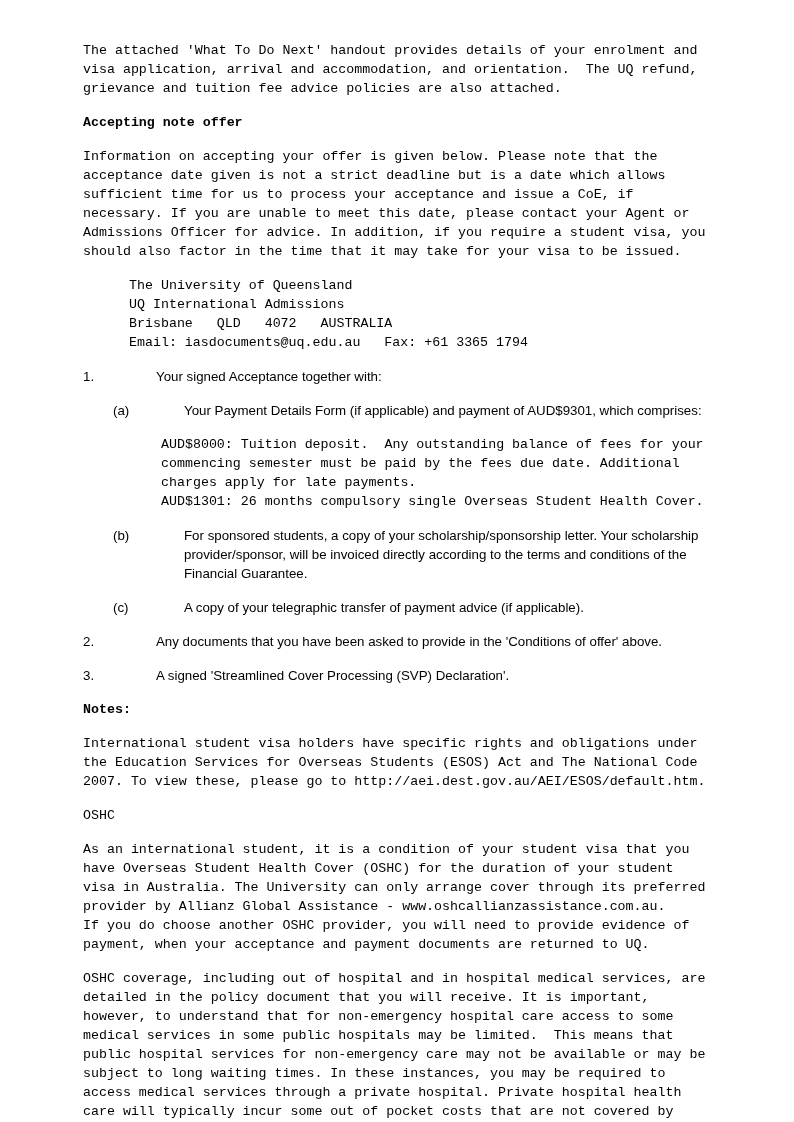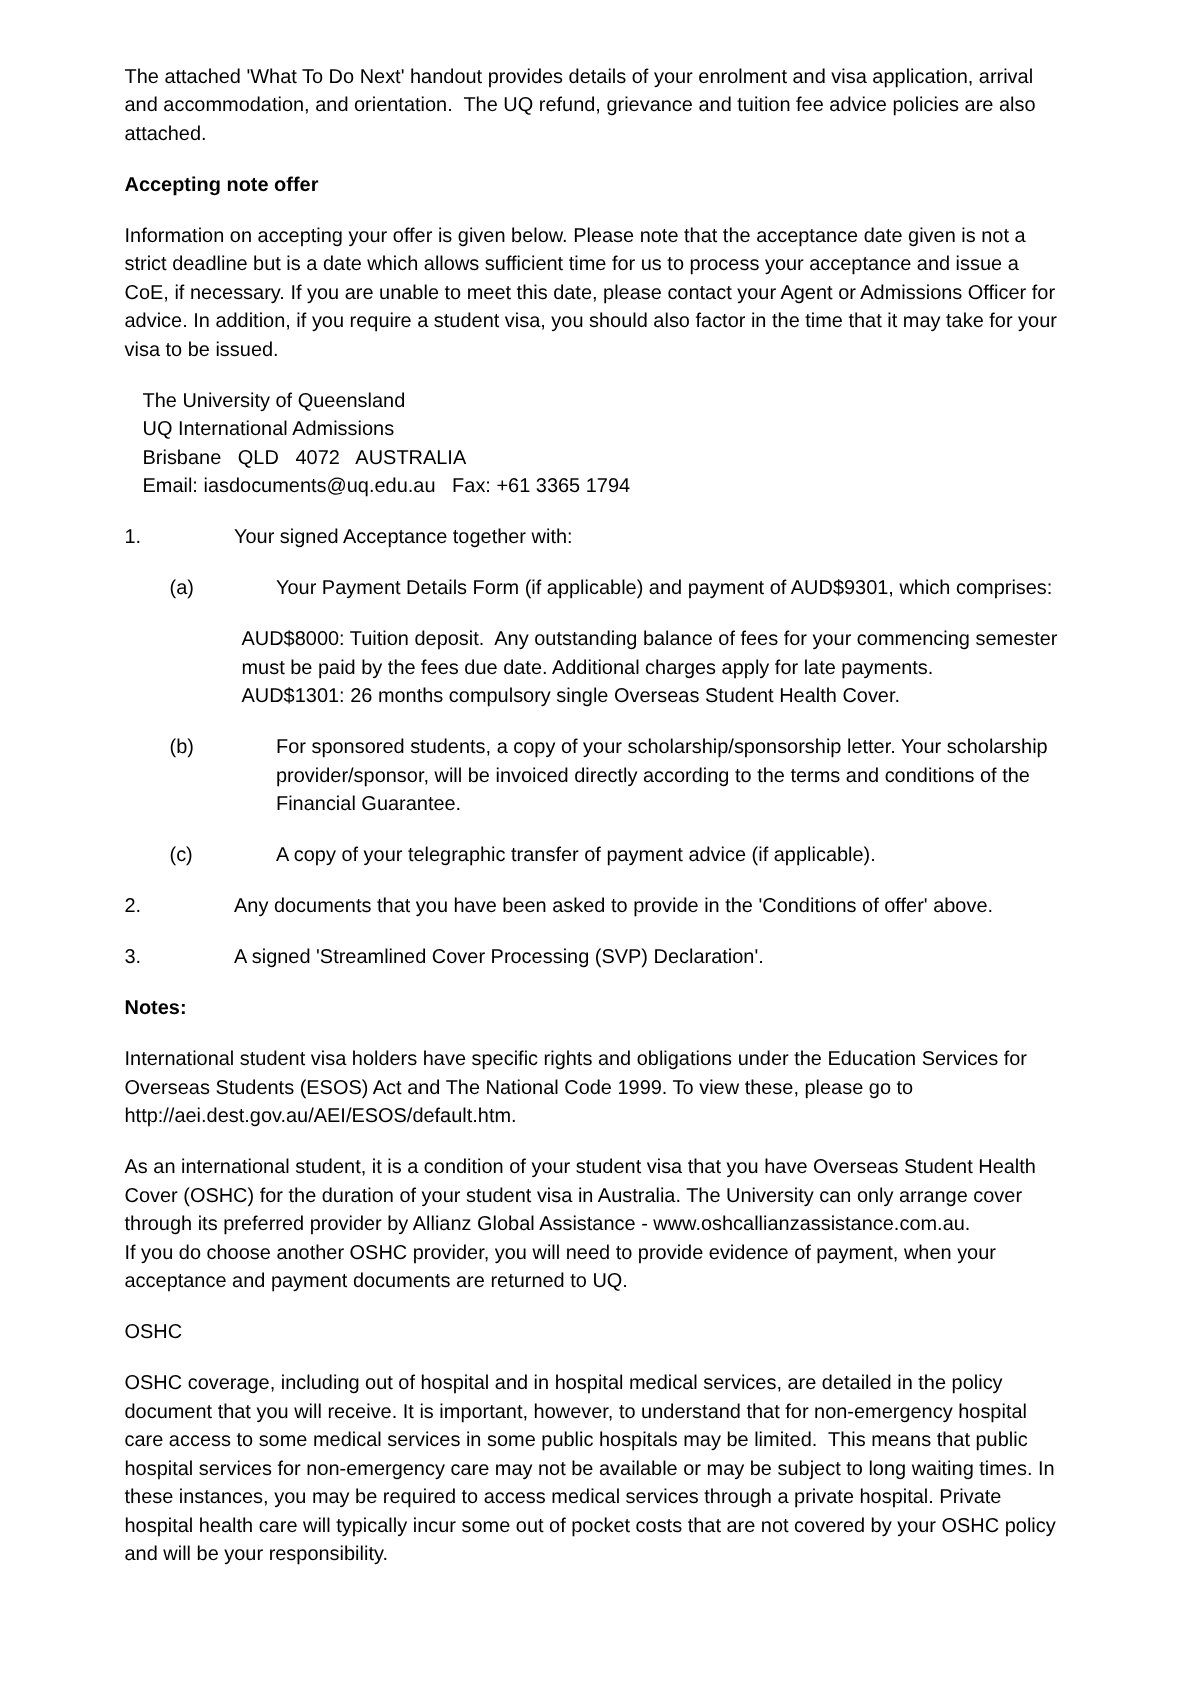--- a/index.html
+++ b/index.html
@@ -17,26 +17,27 @@
     color: #000000;
   }
   .page {
     padding: 41px 83px 0 83px;
     box-sizing: border-box;
     width: 794px;
   }
   .para {
     margin: 0 0 15px 0;
     white-space: pre-wrap;
+    font-family: Liberation Mono, monospace;
   }
   .bold {
     font-weight: bold;
   }
   .indent1 {
-    margin-left: 12px;
+    margin-left: 46px;
   }
   .li1, .li2 {
     display: flex;
     margin-bottom: 15px;
   }
   .li2 {
     margin-left: 30px;
   }
   .li1 > .num {
     flex: none;
@@ -101,22 +102,22 @@
   </div>
 
   <div class="li1">
     <span class="num">3.</span>
     <span class="li-txt">A signed 'Streamlined Cover Processing (SVP) Declaration'.</span>
   </div>
 
   <p class="para bold">Notes:</p>
 
 
-  <p class="para">International student visa holders have specific rights and obligations under the Education Services for Overseas Students (ESOS) Act and The National Code 1999. To view these, please go to http://aei.dest.gov.au/AEI/ESOS/default.htm.</p>
+  <p class="para">International student visa holders have specific rights and obligations under the Education Services for Overseas Students (ESOS) Act and The National Code 2007. To view these, please go to http://aei.dest.gov.au/AEI/ESOS/default.htm.</p>
+
+  <p class="para">OSHC</p>
 
   <p class="para">As an international student, it is a condition of your student visa that you have Overseas Student Health Cover (OSHC) for the duration of your student visa in Australia. The University can only arrange cover through its preferred provider by Allianz Global Assistance - www.oshcallianzassistance.com.au.
 If you do choose another OSHC provider, you will need to provide evidence of payment, when your acceptance and payment documents are returned to UQ.</p>
-
-  <p class="para">OSHC</p>
 
   <p class="para">OSHC coverage, including out of hospital and in hospital medical services, are detailed in the policy document that you will receive. It is important, however, to understand that for non-emergency hospital care access to some medical services in some public hospitals may be limited.  This means that public hospital services for non-emergency care may not be available or may be subject to long waiting times. In these instances, you may be required to access medical services through a private hospital. Private hospital health care will typically incur some out of pocket costs that are not covered by your OSHC policy and will be your responsibility.</p>
 
 </div>
 
 </body></html>

